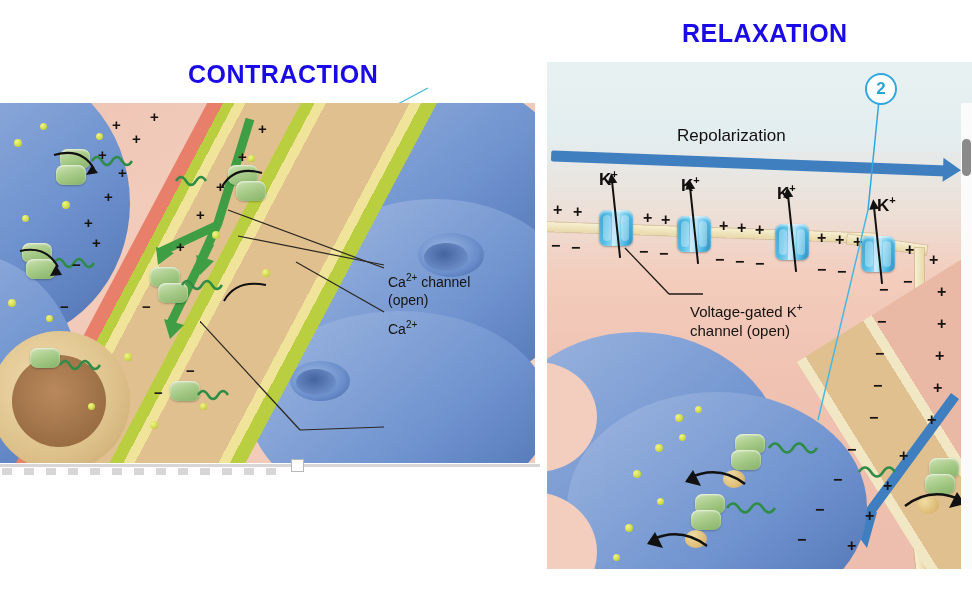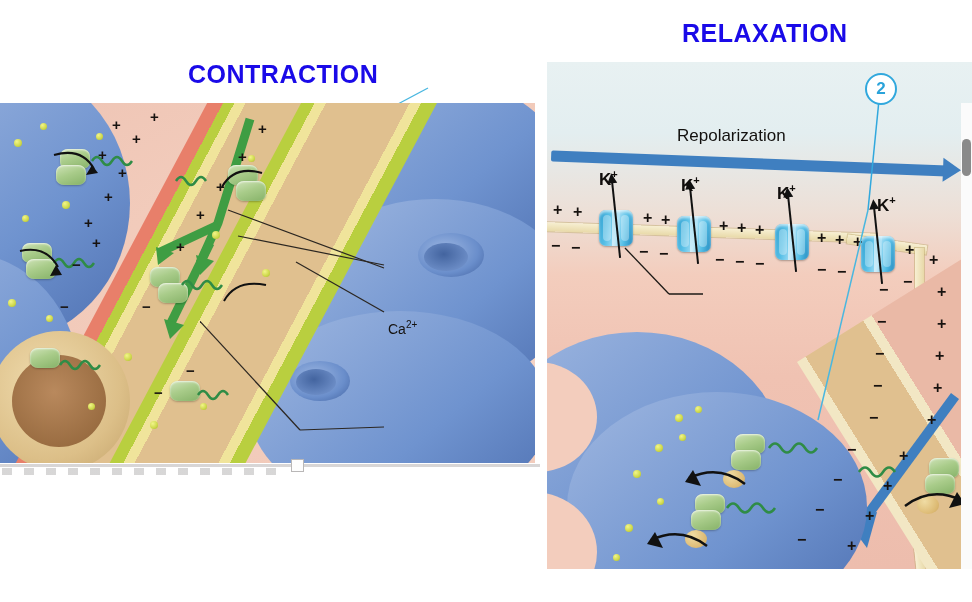--- a/index.html
+++ b/index.html
@@ -232,20 +232,23 @@
   </div>
 
   <svg style="position:absolute;left:200px;top:150px;width:220px;height:300px;">
     <line x1="38" y1="86" x2="184" y2="115" stroke="#2b2621" stroke-width="1.2"></line>
     <line x1="28" y1="60" x2="184" y2="118" stroke="#2b2621" stroke-width="1.2"></line>
     <line x1="96" y1="112" x2="184" y2="162" stroke="#2b2621" stroke-width="1.2"></line>
     <line x1="-38" y1="130" x2="100" y2="280" stroke="#2b2621" stroke-width="1.2"></line>
     <line x1="100" y1="280" x2="184" y2="277" stroke="#2b2621" stroke-width="1.2"></line>
   </svg>
 
+  <div class="anno" style="left:388px;top:255px;">
+    <span>Ca<sup>2+</sup> channel<br>(open)</span>
+  </div>
   <div class="anno" style="left:388px;top:302px;">
     <span>Ca<sup>2+</sup></span>
   </div>
 
   <div class="panel" id="panel-right">
     <div class="bg-right"></div>
 
     <div class="memb-h" style="left:0px;top:166px;width:330px;transform:rotate(2deg);"></div>
     <div class="memb-h" style="left:300px;top:178px;width:80px;transform:rotate(8deg);"></div>
     <div class="memb-v" style="left:368px;top:186px;height:120px;"></div>
@@ -388,20 +391,23 @@
     <div class="ball" style="left:110px;top:436px;width:7px;height:7px;"></div>
     <div class="ball" style="left:78px;top:462px;width:8px;height:8px;"></div>
     <div class="ball" style="left:66px;top:492px;width:7px;height:7px;"></div>
 
     <svg style="position:absolute;left:60px;top:180px;width:160px;height:60px;">
       <line x1="18" y1="6" x2="62" y2="52" stroke="#1d1a16" stroke-width="1.3"></line>
       <line x1="62" y1="52" x2="96" y2="52" stroke="#1d1a16" stroke-width="1.3"></line>
     </svg>
   </div>
 
+  <div class="anno" style="left:690px;top:283px;font-size:15px;">
+    <span>Voltage-gated K<sup>+</sup><br>channel (open)</span>
+  </div>
 
   <svg style="position:absolute;left:790px;top:100px;width:110px;height:360px;">
     <line x1="89" y1="0" x2="78" y2="110" stroke="#31a8dd" stroke-width="1.5"></line>
     <line x1="78" y1="110" x2="28" y2="320" stroke="#49b7e0" stroke-width="1.5"></line>
   </svg>
   <div class="callout" style="left:865px;top:73px;">2</div>
 
   <div id="bottom-rail"></div>
   <div id="bottom-rail-handle"></div>
   <div id="bottom-smudge"></div>

